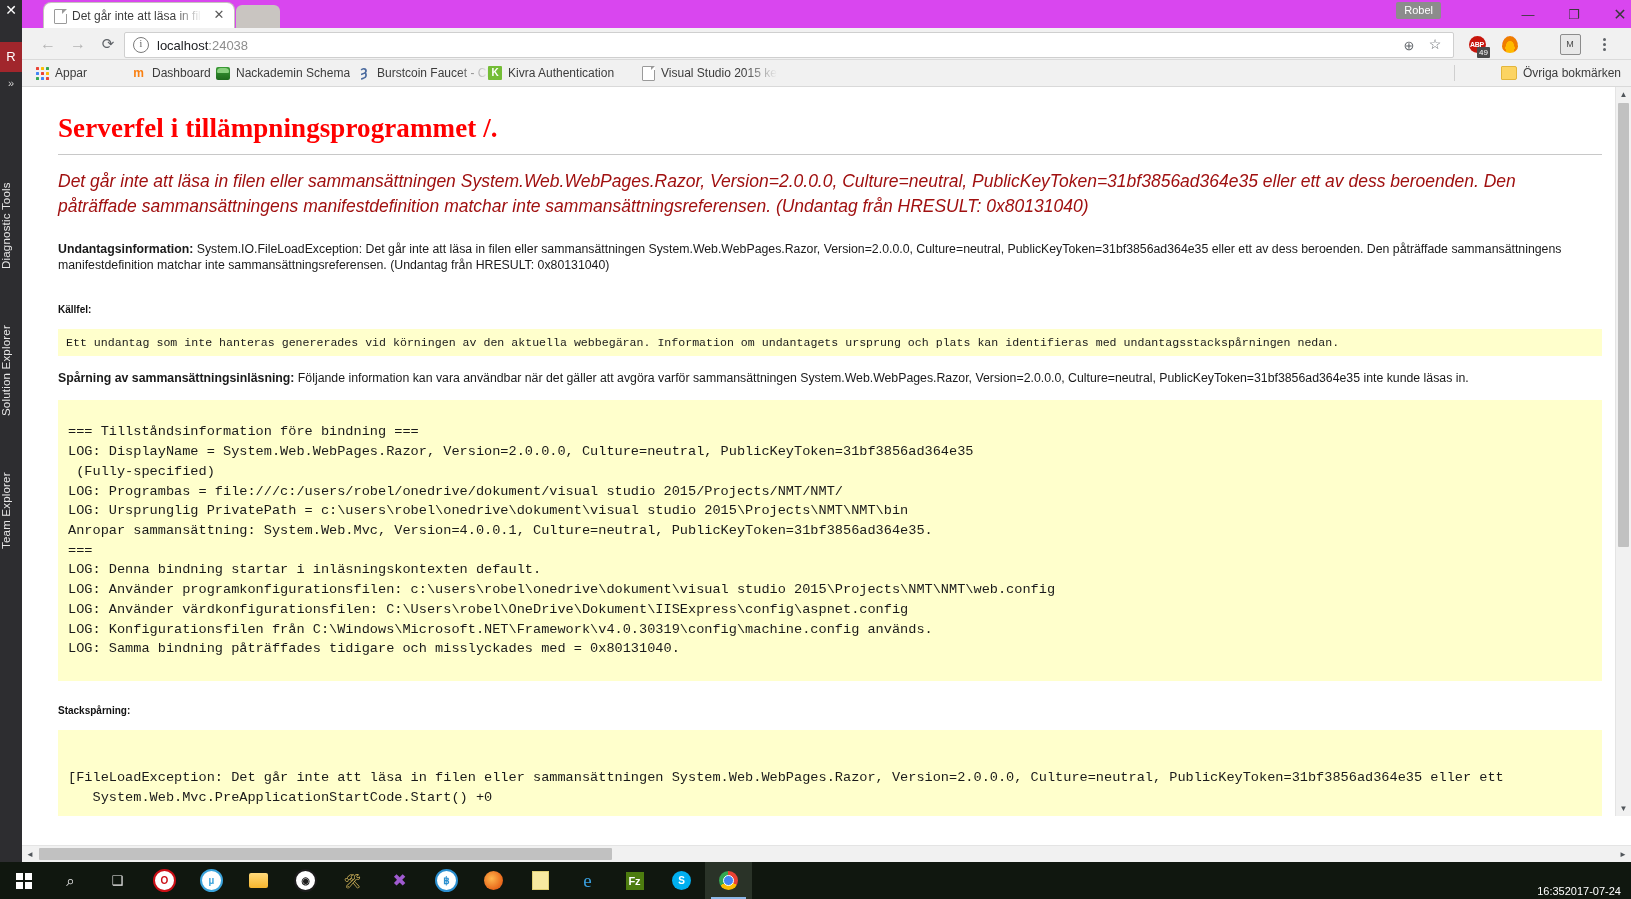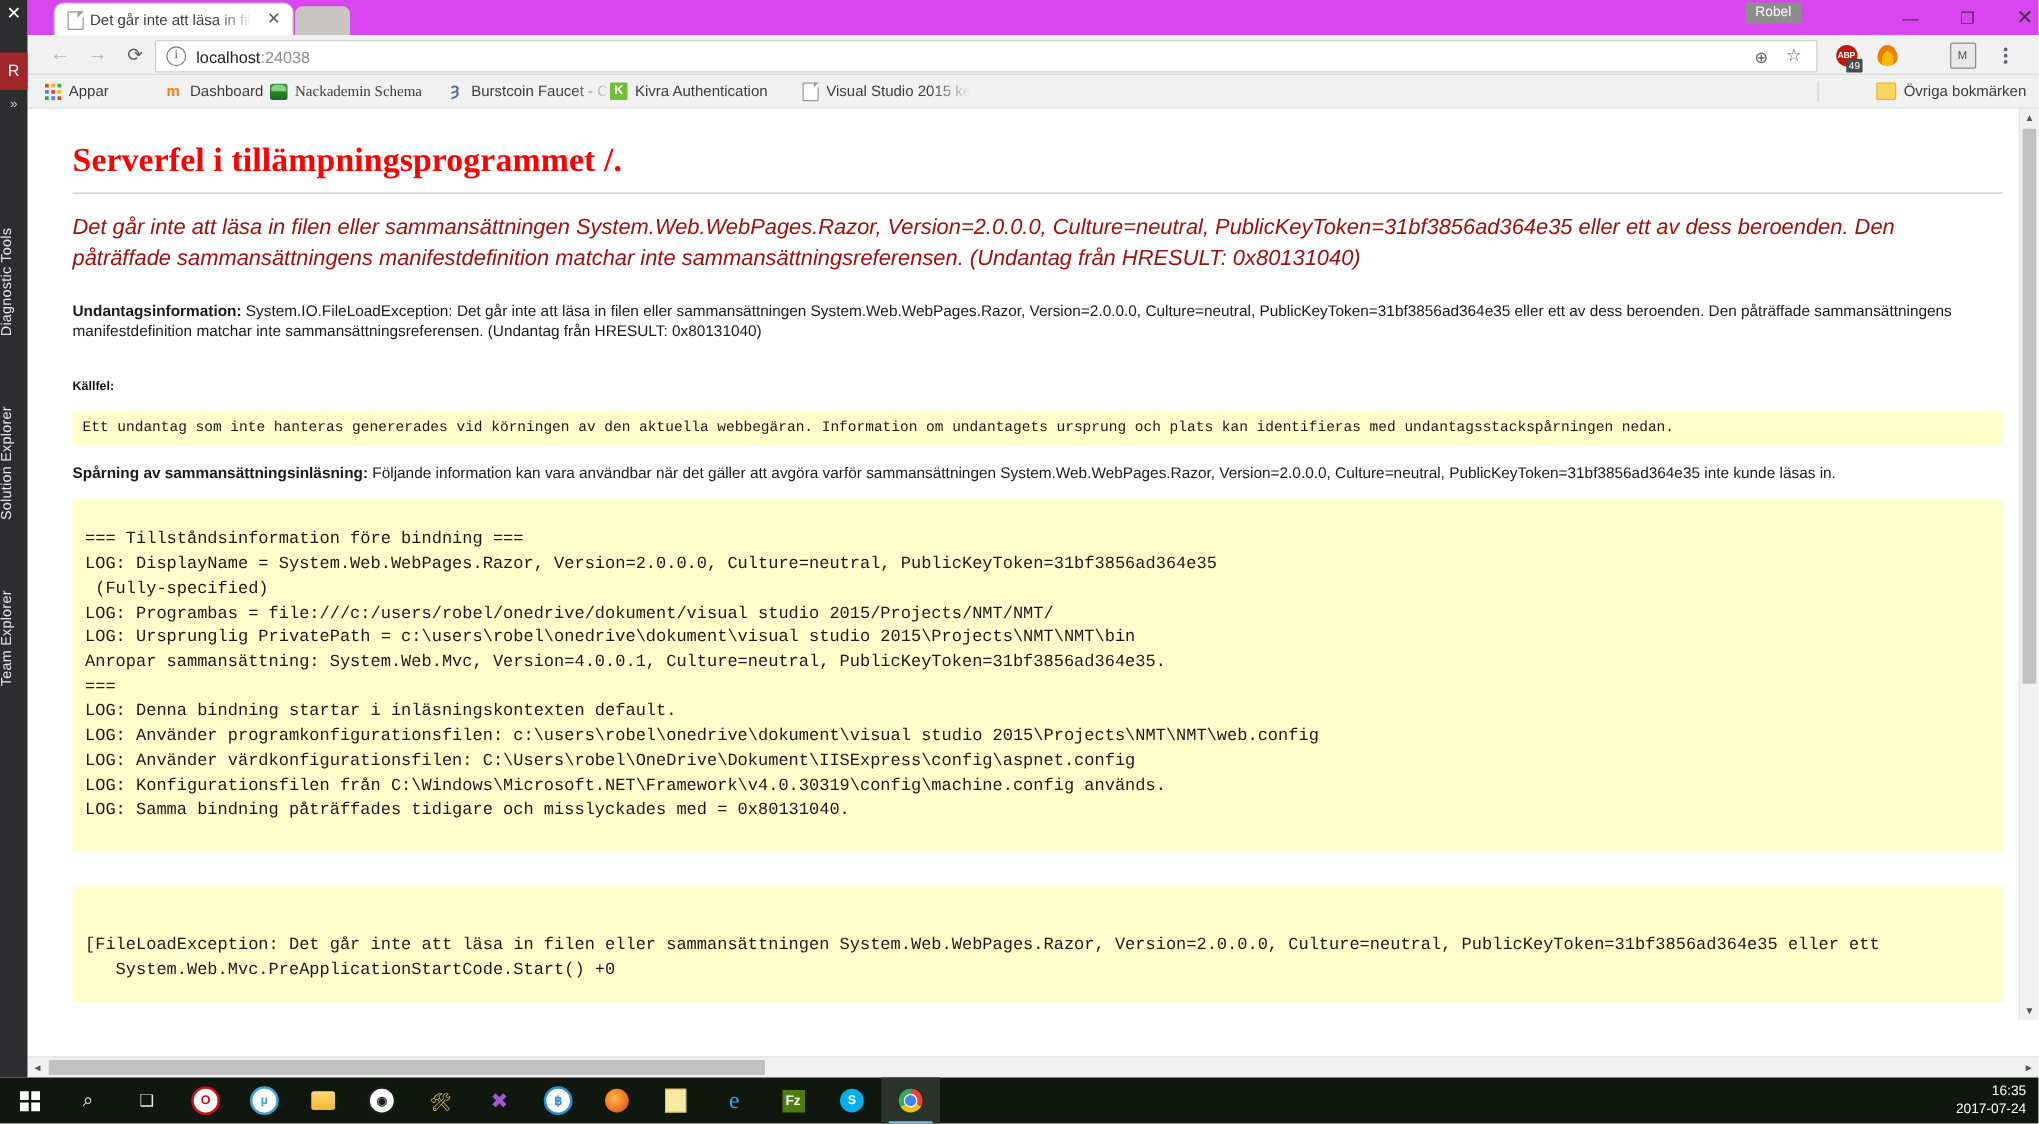--- a/index.html
+++ b/index.html
@@ -234,21 +234,21 @@
   .tb-item.active:after{content:"";position:absolute;bottom:0;left:6px;right:6px;height:2px;background:#8bb8e8;}
   .winlogo{
     width:16px;height:16px;
     display:grid;grid-template-columns:7px 7px;grid-template-rows:7px 7px;gap:2px;
   }
   .winlogo i{background:#fff;display:block;}
   .glyph{color:#e8e8e8;font-size:15px;line-height:1;}
   .circ{width:19px;height:19px;border-radius:50%;display:flex;align-items:center;justify-content:center;font-size:10px;color:#fff;font-weight:bold;}
   .clock{
     position:absolute;right:10px;top:0;height:37px;
-    display:flex;flex-direction:column;align-items:flex-end;justify-content:center;
+    display:flex;flex-direction:row;align-items:flex-end;justify-content:center;
     color:#fff;font-size:11px;line-height:1.25;
   }
 </style>
 </head>
 <body>
 
 <div class="screen">
 
   <div class="vs-rail">
     <div class="vs-close">✕</div>
@@ -323,21 +323,21 @@
           </span>
         </span>
         <span class="lbl">Appar</span>
       </div>
 
       <div class="bm" style="left:109px;">
         <span class="bi fav-moodle">m</span>
         <span class="lbl">Dashboard</span>
       </div>
 
-      <div class="bm" style="left:194px;font-family:Liberation Serif, serif;">
+      <div class="bm" style="left:194px;">
         <span class="bi fav-cup"></span>
         <span class="lbl">Nackademin Schema</span>
       </div>
 
       <div class="bm" style="left:335px;">
         <span class="bi fav-burst">Ȝ</span>
         <span class="lbl fade" style="max-width:112px;">Burstcoin Faucet - Cla</span>
       </div>
 
       <div class="bm" style="left:466px;">
@@ -380,20 +380,21 @@
 LOG: Ursprunglig PrivatePath = c:\users\robel\onedrive\dokument\visual studio 2015\Projects\NMT\NMT\bin
 Anropar sammansättning: System.Web.Mvc, Version=4.0.0.1, Culture=neutral, PublicKeyToken=31bf3856ad364e35.
 ===
 LOG: Denna bindning startar i inläsningskontexten default.
 LOG: Använder programkonfigurationsfilen: c:\users\robel\onedrive\dokument\visual studio 2015\Projects\NMT\NMT\web.config
 LOG: Använder värdkonfigurationsfilen: C:\Users\robel\OneDrive\Dokument\IISExpress\config\aspnet.config
 LOG: Konfigurationsfilen från C:\Windows\Microsoft.NET\Framework\v4.0.30319\config\machine.config används.
 LOG: Samma bindning påträffades tidigare och misslyckades med = 0x80131040.</div>
 
           <div class="spacer"></div>
+          <h2 class="sec" style="margin-top:10px;">Stackspårning:</h2>
           <div class="code block trace">[FileLoadException: Det går inte att läsa in filen eller sammansättningen System.Web.WebPages.Razor, Version=2.0.0.0, Culture=neutral, PublicKeyToken=31bf3856ad364e35 eller ett
    System.Web.Mvc.PreApplicationStartCode.Start() +0</div>
         </div>
       </div>
     </div>
 
     <div class="vscroll">
       <div class="arrow">▲</div>
       <div class="vthumb"></div>
       <div class="arrow bot">▼</div>

